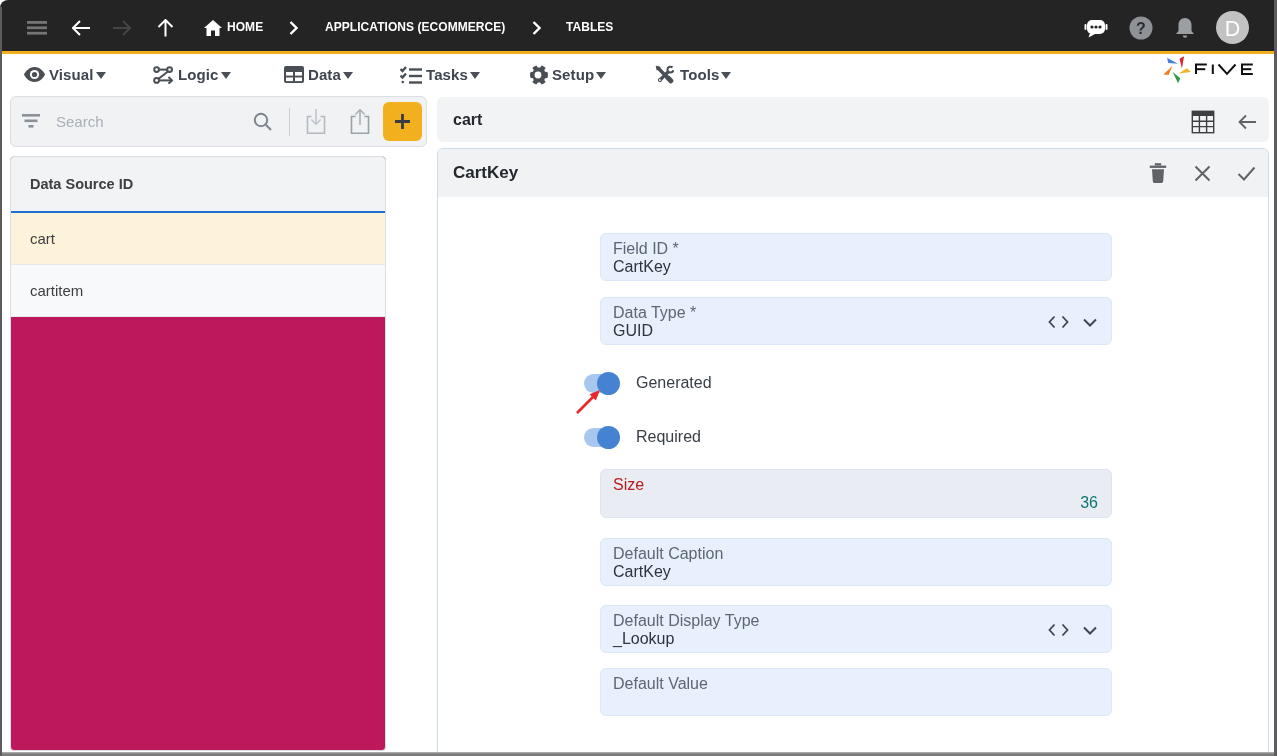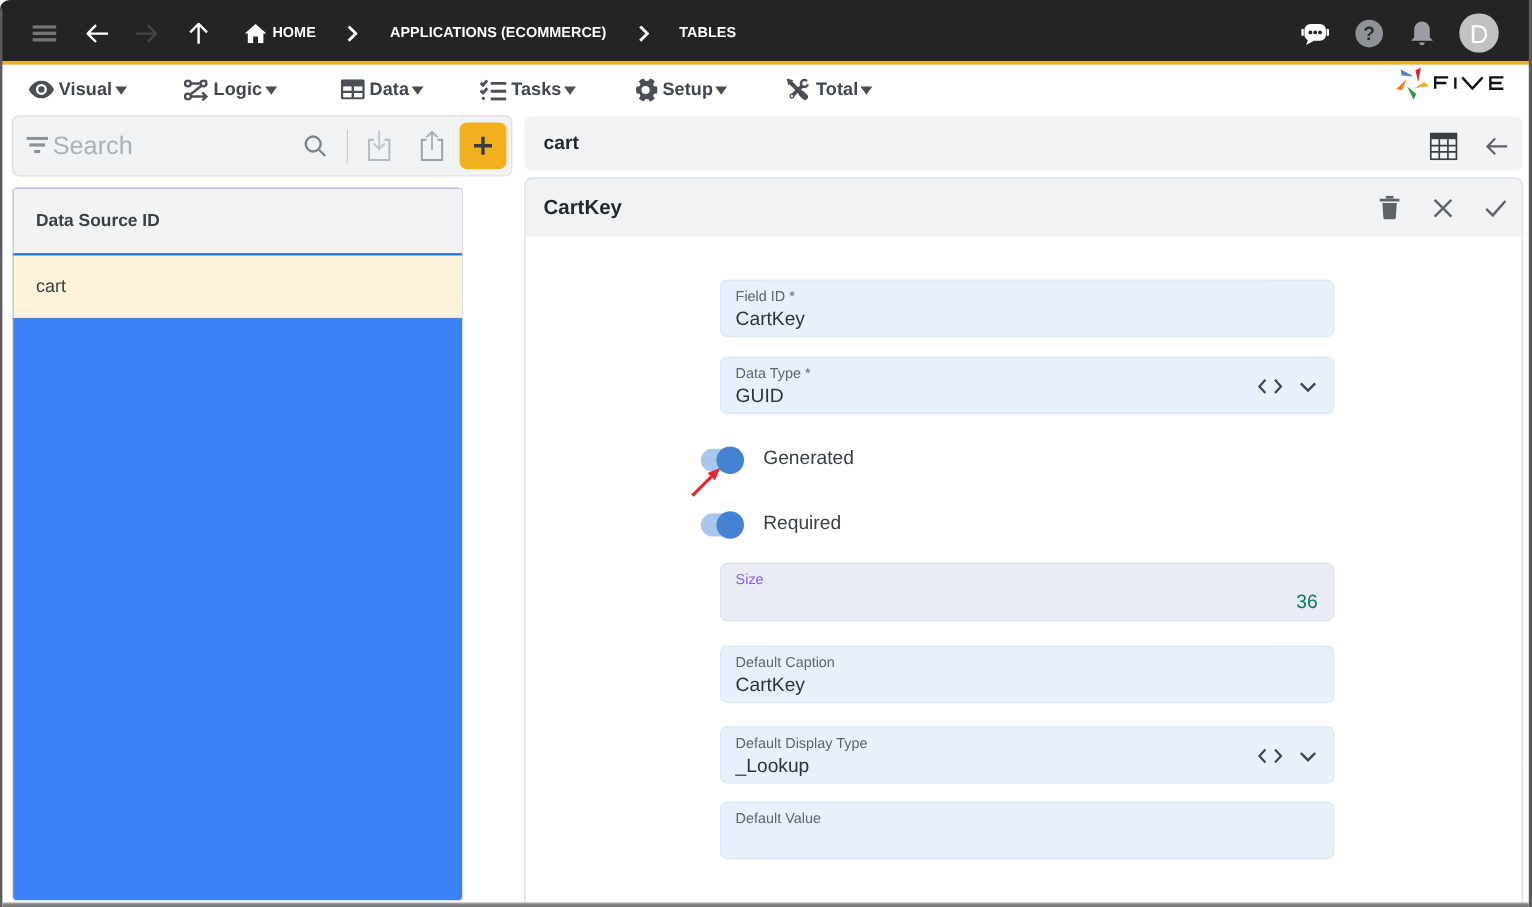--- a/index.html
+++ b/index.html
@@ -21,26 +21,26 @@
 .tri{width:0;height:0;border-left:5px solid transparent;border-right:5px solid transparent;
   border-top:7.8px solid #4a4f55;margin-left:2px;margin-top:2px}
 
 #frameL{z-index:60;position:absolute;left:0;top:7px;width:2px;height:749px;background:#5c5c5c}
 #frameR{z-index:60;position:absolute;left:1274px;top:0;width:3px;height:756px;background:#5c5c5c}
 #frameB{z-index:60;position:absolute;left:2px;top:752px;width:1272px;height:4px;
   background:linear-gradient(#b5b5b5,#7b7b7b 55%)}
 
 #searchbox{position:absolute;left:10px;top:96px;width:417px;height:51px;background:#f0f2f4;
   border:1px solid #dbdfe3;border-radius:6px}
-#searchph{position:absolute;left:44px;top:96px;height:50px;line-height:51px;
-  font-size:21px;color:#a9b0b8}
+#searchph{position:absolute;left:56px;top:96px;height:50px;line-height:51px;
+  font-size:15px;color:#a9b0b8}
 #vdiv{position:absolute;left:289px;top:108px;width:1px;height:28px;background:#c8cdd2}
 #plusbtn{position:absolute;left:383px;top:102px;width:39px;height:39px;background:#f2b01e;
   border-radius:6px}
-#lefttable{position:absolute;left:10px;top:156px;width:376px;height:595px;background:#3b82f6;
+#lefttable{position:absolute;left:10px;top:156px;width:376px;height:595px;background:#be185d;
   border:1px solid #dbdfe3;border-radius:4px;overflow:hidden}
 #lt-head{position:absolute;left:0;top:0;width:100%;height:56px;background:#f1f3f4;
   border-bottom:2.5px solid #1f6fd4;font-weight:bold;font-size:14.5px;color:#3c4043;
   line-height:55px;padding-left:19px}
 .lrow{position:absolute;left:0;width:100%;height:52px;font-size:15px;color:#3c4043;
   line-height:52px;padding-left:19px;border-bottom:1px solid #e7e9eb}
 #lt-foot{position:absolute;left:0;bottom:0;width:100%;height:48px;background:#eceff1;
   font-weight:bold;font-size:14px;color:#3c4043;line-height:48px;text-align:right;
   padding-right:16px}
 
@@ -49,24 +49,24 @@
 #rhead .t{position:absolute;left:16px;top:0;height:45px;line-height:45px;
   font-weight:bold;font-size:16px;color:#23272e}
 #form{position:absolute;left:437px;top:148px;width:832px;height:608px;background:#fff;
   border:1px solid #cddcec;border-radius:6px 6px 0 0}
 #form-head{position:absolute;left:0;top:0;width:100%;height:48px;background:#f0f2f3;
   border-radius:6px 6px 0 0}
 #form-head .t{position:absolute;left:15px;top:0;height:48px;line-height:48px;
   font-weight:bold;font-size:17px;color:#23272e}
 .field{position:absolute;left:600px;width:512px;height:48px;background:#e7f0fc;
   border:1px solid #d9e7f8;border-radius:6px}
-.field .lab{position:absolute;left:12px;top:6px;font-size:12px;color:#5e6672}
+.field .lab{position:absolute;left:12px;top:6px;font-size:16px;color:#5e6672}
 .field .val{position:absolute;left:12px;top:24px;font-size:16px;color:#2e343c}
 .field.dis{background:#e9edf3;border-color:#dde3ec}
-.field.dis .lab{color:#8b5cf6}
+.field.dis .lab{color:#b91c1c}
 .field.dis .val{color:#0f766e}
 .togglewrap{position:absolute;left:584px;height:24px;display:flex;align-items:center}
 .track{width:34px;height:19px;border-radius:10px;background:#a7c7ee;position:relative}
 .thumb{position:absolute;left:13px;top:-2px;width:23px;height:23px;border-radius:50%;
   background:#4583d2}
 .toglab{margin-left:18px;font-size:16px;color:#383e46}
 </style>
 </head>
 <body>
 
@@ -209,21 +209,21 @@
 <path d="M12.8 12.8 L15.8 15.8" stroke-width="5" stroke-linecap="round"></path>
 <path d="M1.2 1.2 L5.2 2.2 L2.2 5.2 Z" stroke-width="1"></path>
 <path d="M13.5 6.5 L5 15" stroke-width="3.2"></path>
 <circle cx="4.9" cy="15.1" r="2.1" stroke="none"></circle>
 <circle cx="15.4" cy="4.6" r="3.9" stroke="none"></circle>
 </g>
 <circle cx="15.4" cy="4.6" r="1.9" fill="#fff"></circle>
 <path d="M15.4 4.6 L20.9 -0.9 L21 6 Z" fill="#fff"></path>
 <rect x="4" y="14.2" width="1.7" height="1.7" fill="#fff"></rect>
 </svg>
-<span>Total</span>
+<span>Tools</span>
     <span class="tri"></span>
   </div>
 
 <div class="abs" style="left:1160px;top:53px;width:100px;height:34px">
 <svg width="100" height="34" viewBox="0 0 100 34">
 <g transform="translate(16.7,15.7)">
 <g fill="#d7282f" transform="rotate(0)">
           <path d="M7.4 -12.5 L2.8 -9.9 L5.2 -0.3 Z"></path>
         </g>
 <g fill="#f0b32a" transform="rotate(72)">
@@ -280,20 +280,21 @@
 <path d="M12 18 V3 M7.3 7.5 L12 2.8 L16.7 7.5" stroke="#a9b0b8"></path>
 </svg></div>
 <div id="plusbtn">
 <svg width="39" height="39" viewBox="0 0 39 39" fill="none" stroke="#383c40" stroke-width="2.8">
 <path d="M19.5 12 V27 M12 19.5 H27"></path>
 </svg></div>
 
 <div id="lefttable">
   <div id="lt-head">Data Source ID</div>
   <div class="lrow" style="top:56px;background:#fdf3da">cart</div>
+  <div class="lrow" style="top:108px;background:#f8f9fa">cartitem</div>
 </div>
 
 <div id="rhead">
     <div class="t">cart</div>
   </div>
 <div class="abs" style="left:1191px;top:110px">
 <svg width="24" height="24" viewBox="0 0 24 24" fill="none" stroke="#3c4043" stroke-width="1.4">
 <rect x="1.3" y="1.3" width="21.4" height="21.4"></rect>
 <path d="M1.3 11.3 H22.7 M1.3 16.6 H22.7 M8.4 6 V22.7 M15.6 6 V22.7"></path>
 <rect x="1.3" y="1.3" width="21.4" height="4.7" fill="#3c4043" stroke="none"></rect>

